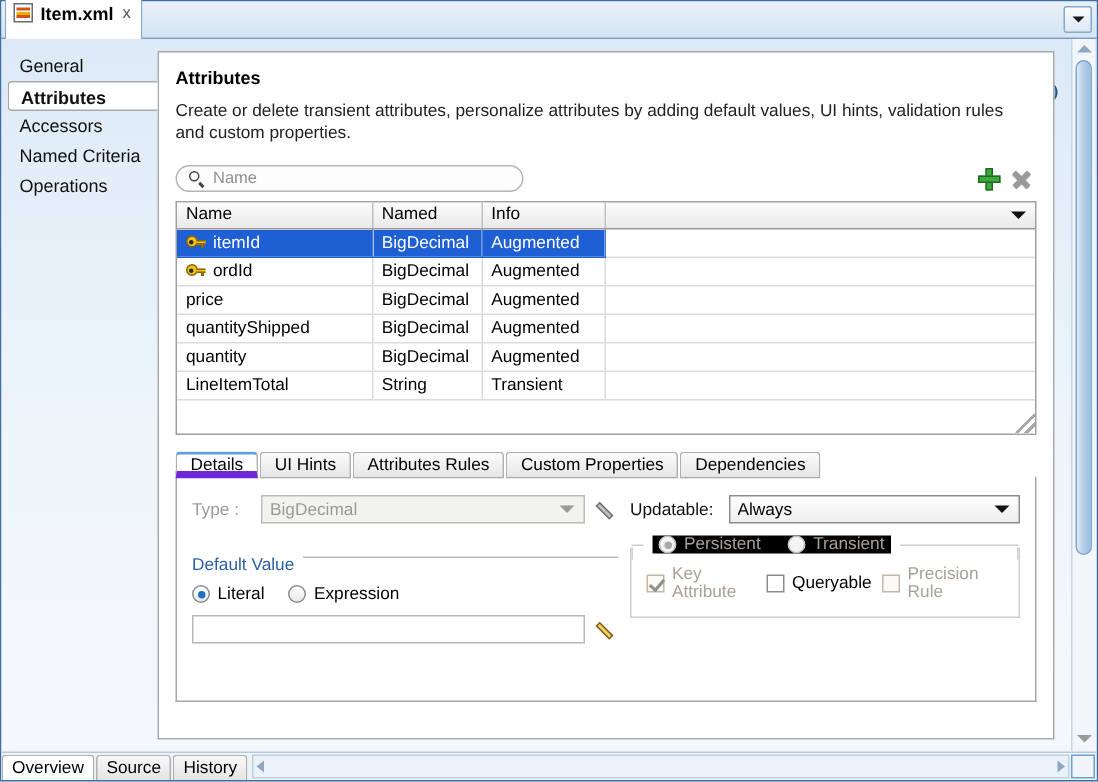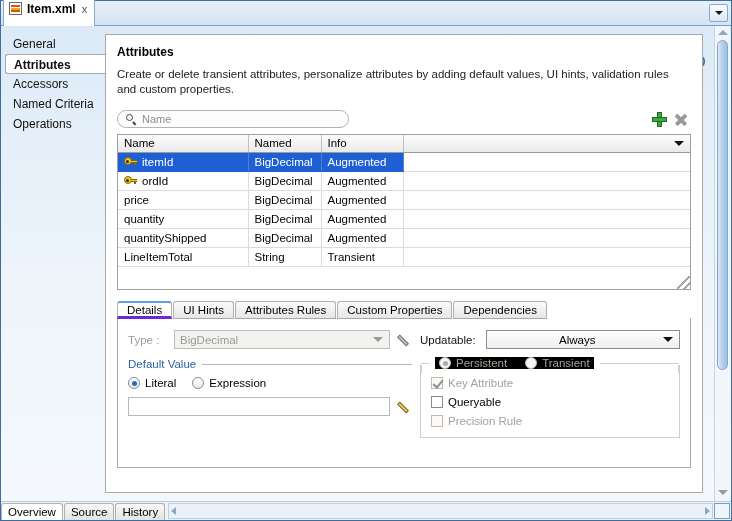--- a/index.html
+++ b/index.html
@@ -395,21 +395,21 @@
     background: linear-gradient(to bottom, #fbfbfb 0%, #e6e6e6 100%);
     border: 1px solid #b0b0b0;
     border-bottom: 1px solid #a8a8a8;
     border-radius: 3px 3px 0 0;
     margin-right: 1px;
     box-sizing: border-box;
     white-space: nowrap;
   }
   .dtab.active {
     background: #ffffff;
-    border-bottom: 3px solid #6d28d9;
+    border-bottom: 5px solid #6d28d9;
     border-top: 2px solid #5d9fe0;
     line-height: 15px;
   }
   .detail-panel {
     border: 1px solid #a8a8a8;
     border-top: none;
     background: #ffffff;
     height: 150px;
     box-sizing: border-box;
     padding: 12px 10px 0 10px;
@@ -473,21 +473,20 @@
     border-left: 5px solid transparent;
     border-right: 5px solid transparent;
     border-top: 5px solid #9a9a9a;
     margin-right: 4px;
     flex: 0 0 auto;
   }
   .combo.enabled {
     background: linear-gradient(to bottom, #fefefe 0%, #eeeeee 100%);
     border: 1px solid #8c8c8c;
     color: #000;
-    text-align: center;
   }
   .combo.enabled .carrow { border-top-color: #111; }
 
   .pencil {
     width: 16px; height: 16px;
     margin-left: 6px;
     position: relative;
     flex: 0 0 auto;
   }
   .pencil .shaft {
@@ -501,23 +500,23 @@
     transform-origin: center;
     left: 5px;
   }
   .pencil.gray .shaft {
     background: linear-gradient(to right, #9a9a9a, #d8d8d8, #8c8c8c);
     border-color: #6b6b6b;
   }
 
   .group-head {
     display: flex;
-    align-items: center;
+    align-items: flex-start;
     gap: 6px;
-    margin: 9px 0 7px 0;
+    margin: 22px 0 7px 0;
   }
   .group-title {
     font-size: 11.5px;
     color: #2b5fa8;
     white-space: nowrap;
   }
   .group-line {
     flex: 1;
     height: 1px;
     background: #b9b9b9;
@@ -576,21 +575,21 @@
     position: absolute;
     top: -8px; left: 0;
     right: 0;
     display: flex;
     align-items: center;
     gap: 6px;
   }
   .bg-legend .seg { width: 8px; height: 1px; background: #cfcfcf; flex: 0 0 auto; }
   .bg-legend .seg.grow { flex: 1; width: auto; }
   .bg-legend .legend-inner { display: flex; gap: 18px; background: #000000; padding: 0 4px; }
-  .bg-body { padding-top: 12px; display: flex; flex-direction: column; gap: 7px; }
+  .bg-body { padding-top: 12px; display: flex; flex-direction: row; gap: 7px; }
   .bordered-group::before {
     content: "";
     position: absolute;
     left: 0; top: 0;
     width: 1px; height: 8px;
     background: #cfcfcf;
   }
   .bordered-group::after {
     content: "";
     position: absolute;
@@ -799,31 +798,31 @@
                     <span>price</span>
                   </span>
               </td>
               <td>BigDecimal</td>
               <td>Augmented</td>
               <td class="filler"></td>
             </tr>
             <tr>
               <td>
                 <span class="cell-name">
-                    <span>quantity</span>
+                    <span>quantityShipped</span>
                   </span>
               </td>
               <td>BigDecimal</td>
               <td>Augmented</td>
               <td class="filler"></td>
             </tr>
             <tr>
               <td>
                 <span class="cell-name">
-                    <span>quantityShipped</span>
+                    <span>quantity</span>
                   </span>
               </td>
               <td>BigDecimal</td>
               <td>Augmented</td>
               <td class="filler"></td>
             </tr>
             <tr>
               <td>
                 <span class="cell-name">
                     <span>LineItemTotal</span>

